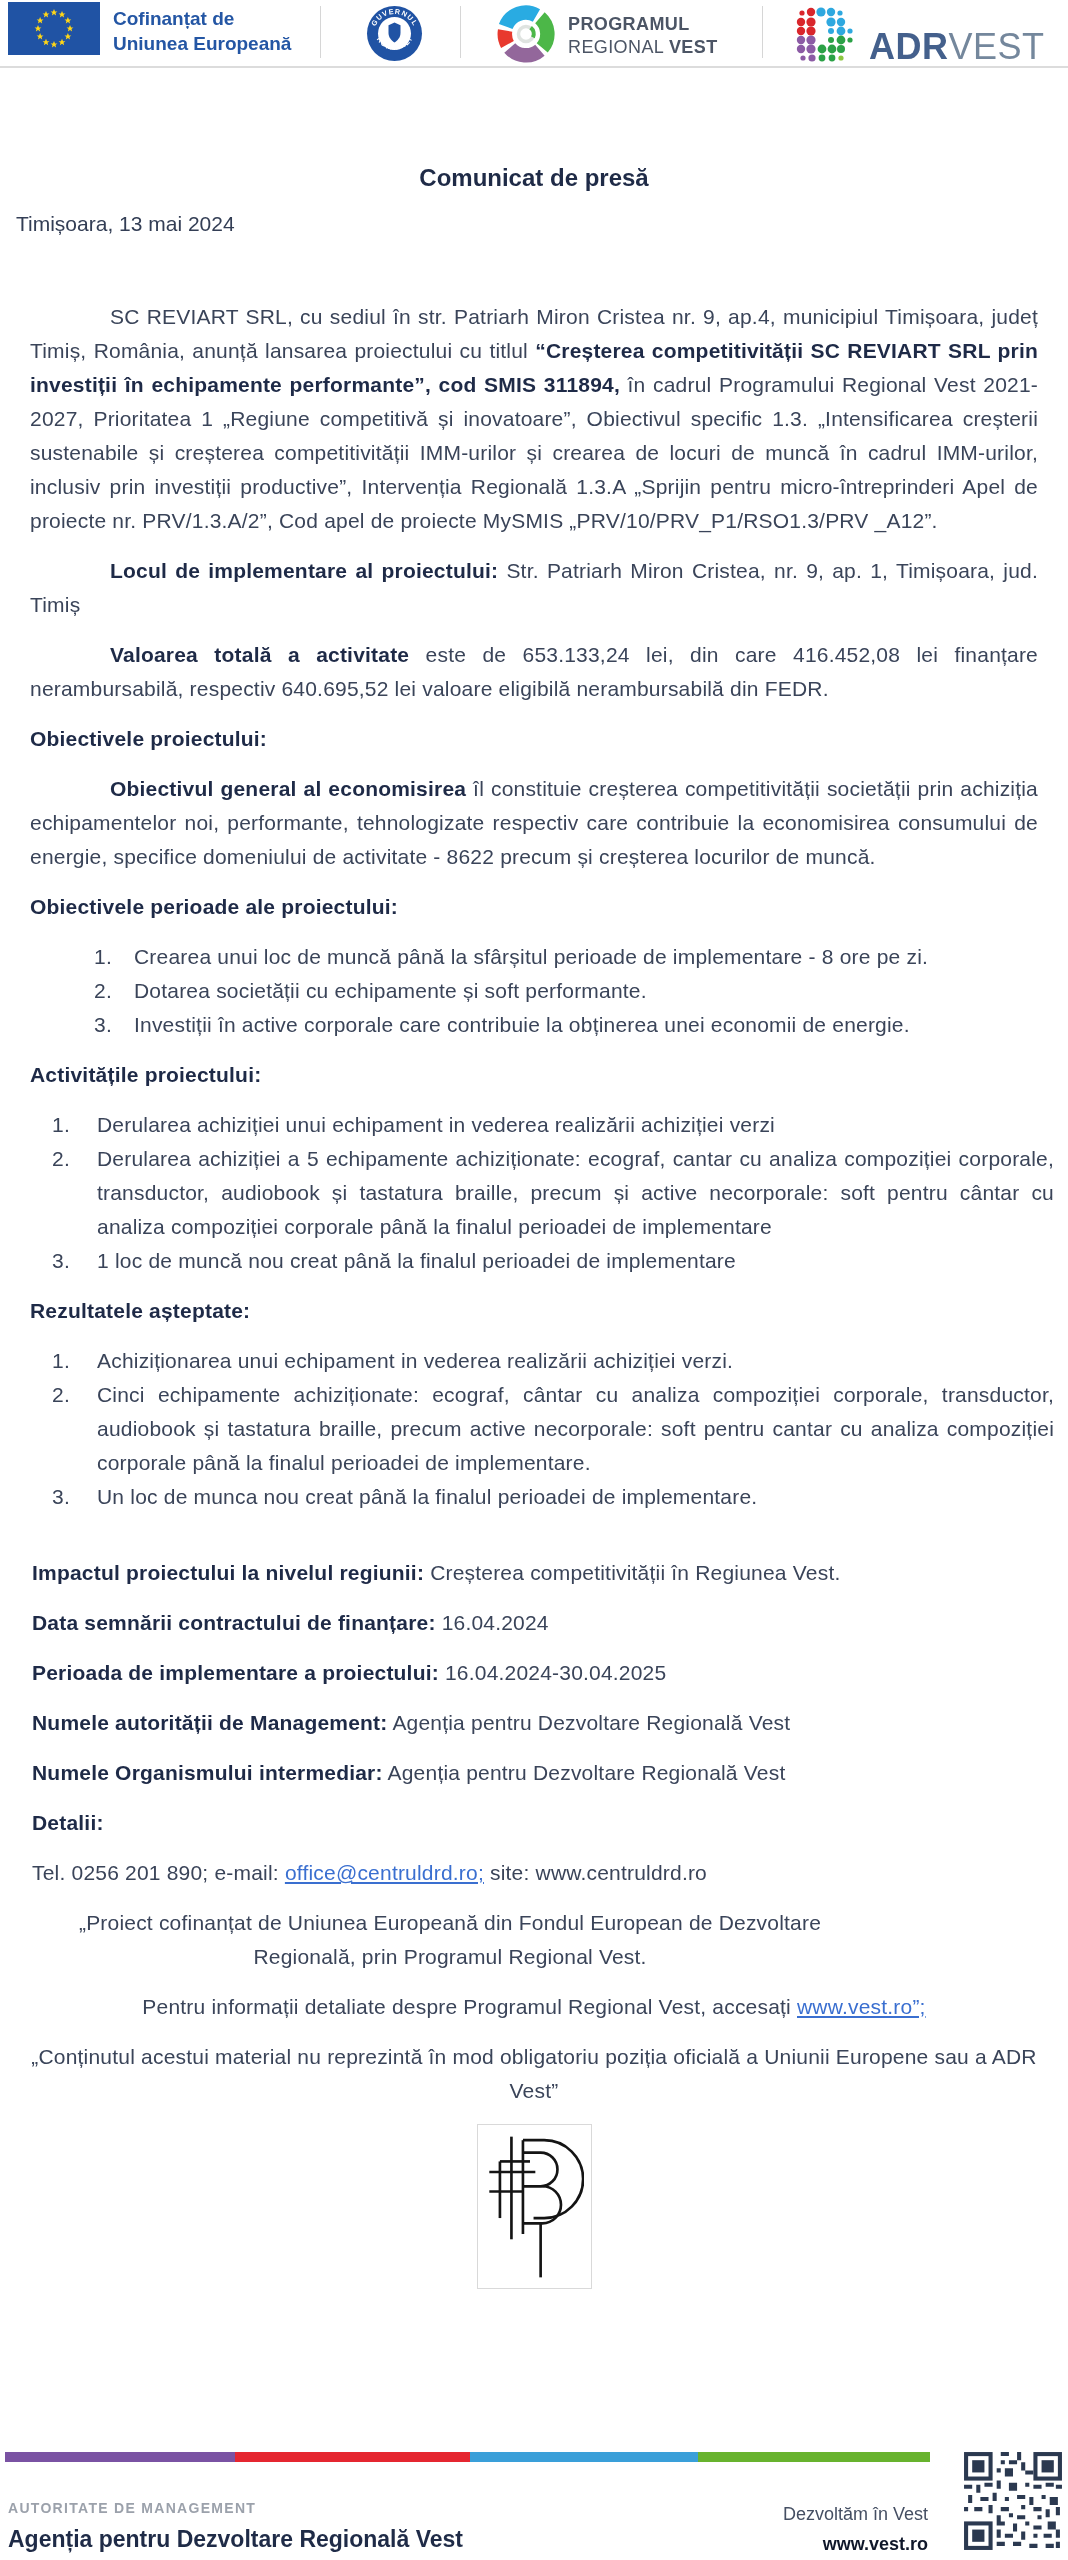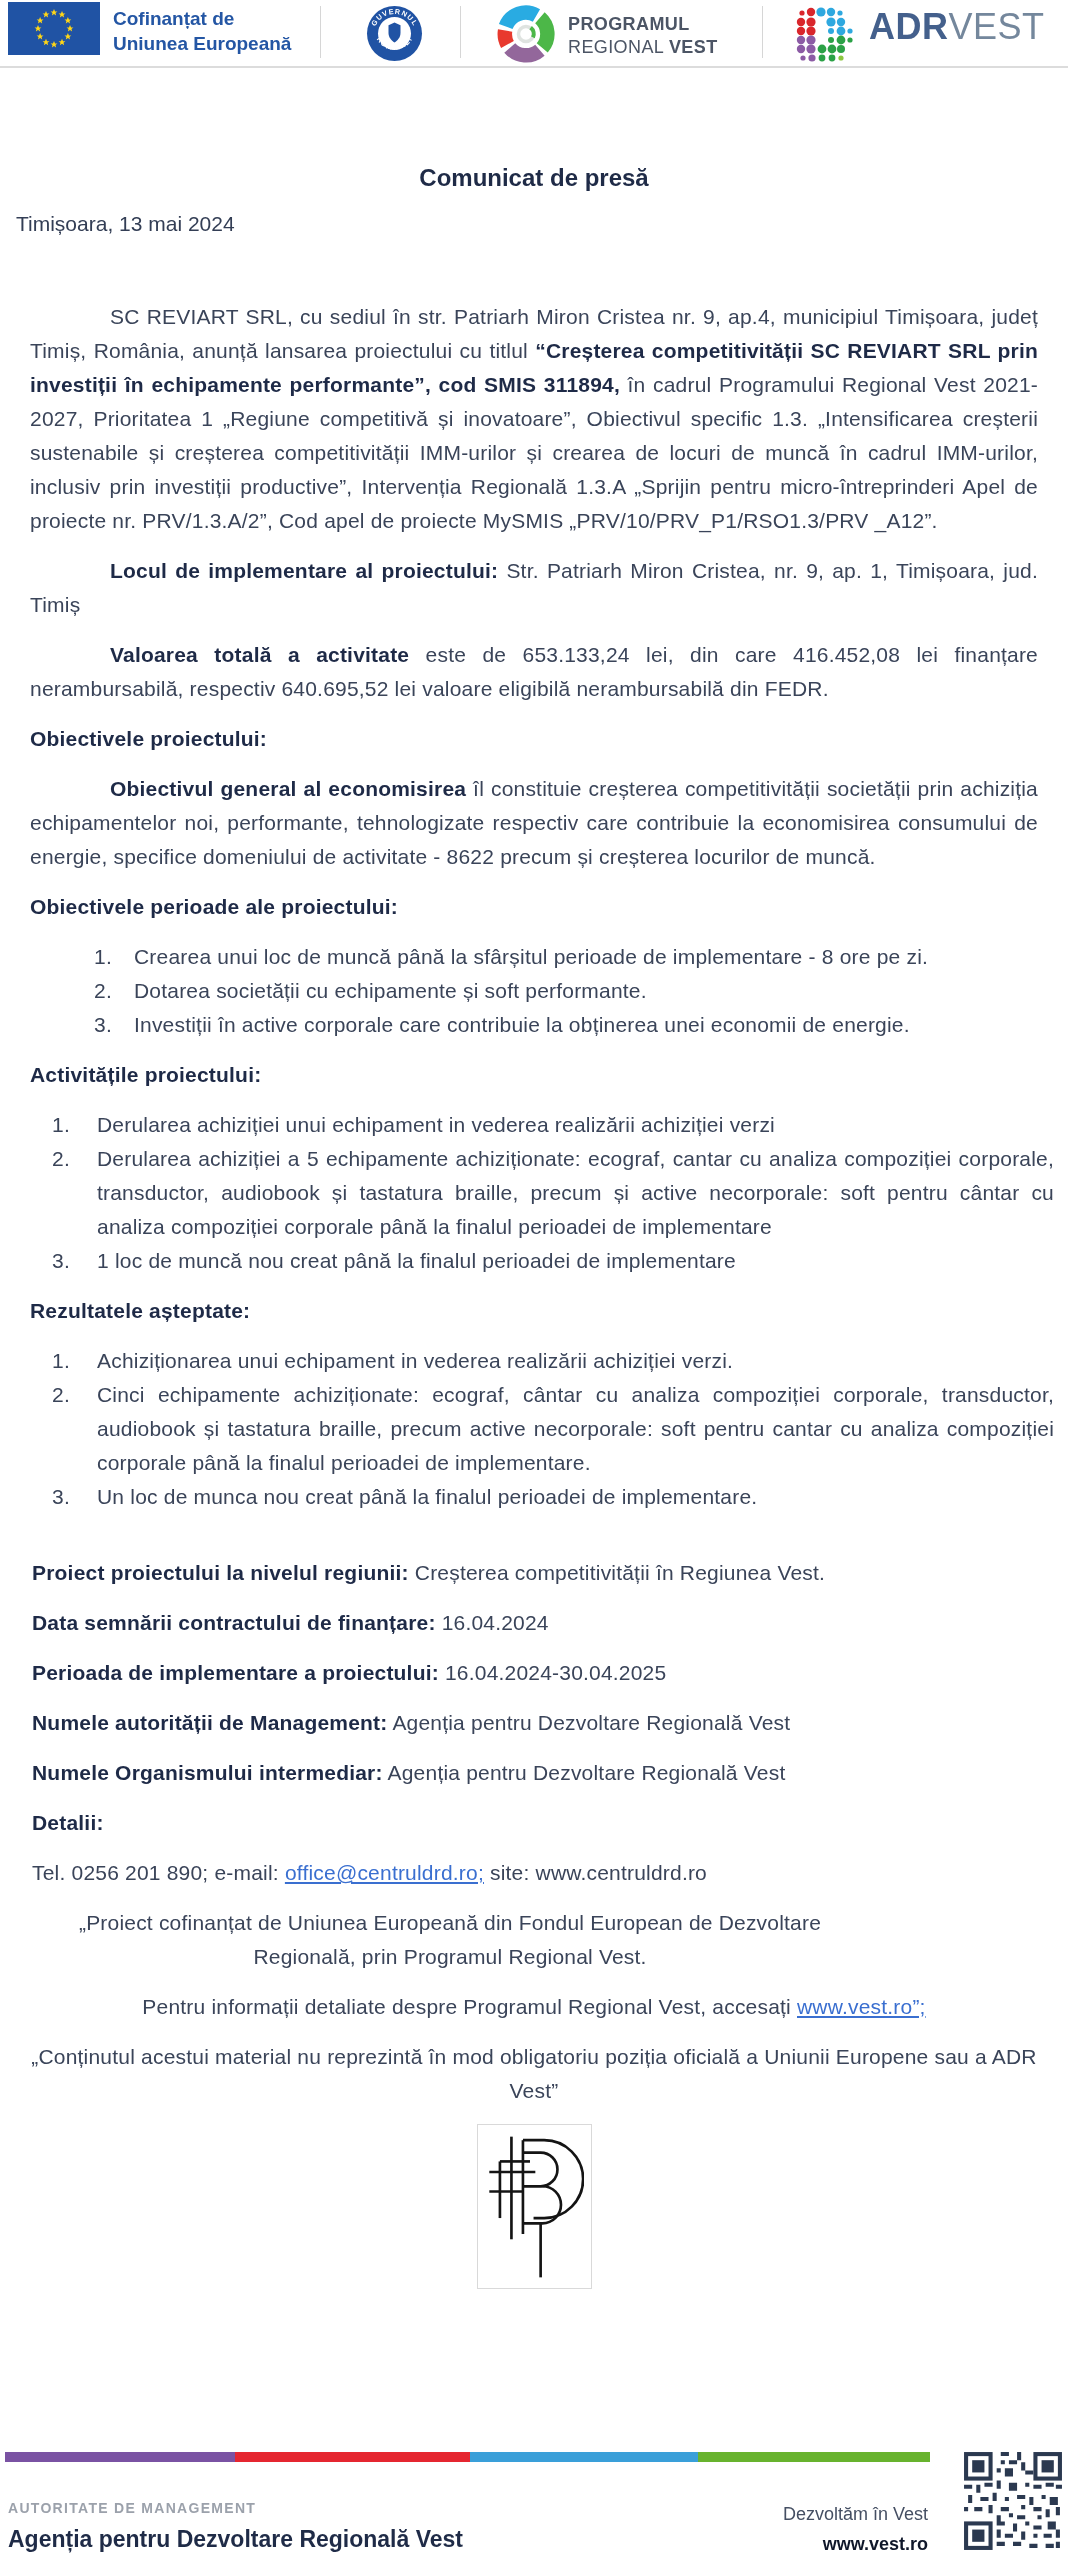--- a/index.html
+++ b/index.html
@@ -10,21 +10,21 @@
   }
   
   .hdr{position:relative;height:66px;border-bottom:2px solid #dcdcdc;background:#fff;}
   .vdiv{position:absolute;top:6px;height:52px;width:1px;background:#d6d6d6;}
   .eu{position:absolute;left:8px;top:2px;display:flex;gap:13px;align-items:center;}
   .eu-cap{font-weight:bold;color:#2456a4;font-size:19px;line-height:25px;}
   .seal{position:absolute;left:366px;top:5px;}
   .prv{position:absolute;left:497px;top:5px;display:flex;gap:13px;align-items:center;}
   .prv-text{font-size:18px;line-height:23px;color:#3d4758;letter-spacing:.4px;font-weight:bold;opacity:.92;}
   .prv-text .light{font-weight:normal;}
-  .adr{position:absolute;left:795px;top:6px;display:flex;gap:12px;align-items:flex-start;}
+  .adr{position:absolute;left:795px;top:6px;display:flex;gap:12px;align-items:flex-end;}
   .adr-text{font-size:36px;letter-spacing:.5px;}
   .adr-text .b{font-weight:bold;color:#44608c;}
   .adr-text .l{font-weight:normal;color:#74879c;}
   
   .doc{padding:0 14px;}
   .title{margin-top:96px;text-align:center;font-size:24px;font-weight:bold;color:#1f2b47;}
   .dateline{margin-top:20px;margin-left:2px;font-size:21px;color:#333e55;}
   .bodytxt{margin-top:64px;font-size:21px;line-height:34px;letter-spacing:.2px;color:#3a4459;}
   .bodytxt p{margin:16px;}
   strong{color:#1e2a47;}
@@ -236,21 +236,21 @@
           <span class="num">2.</span>
           <span class="txt">Cinci echipamente achiziționate: ecograf, cântar cu analiza compoziției corporale, transductor, audiobook și tastatura braille, precum active necorporale: soft pentru cantar cu analiza compoziției corporale până la finalul perioadei de implementare.</span>
         </div>
       <div class="li">
           <span class="num">3.</span>
           <span class="txt">Un loc de munca nou creat până la finalul perioadei de implementare.</span>
         </div>
     </div>
 
     <div class="blk-info">
-      <p><strong>Proiect proiectului la nivelul regiunii:</strong><span> Creșterea competitivității în Regiunea Vest.</span></p>
+      <p><strong>Impactul proiectului la nivelul regiunii:</strong><span> Creșterea competitivității în Regiunea Vest.</span></p>
       <p><strong>Data semnării contractului de finanțare:</strong><span> 16.04.2024</span></p>
       <p><strong>Perioada de implementare a proiectului:</strong><span> 16.04.2024-30.04.2025</span></p>
       <p><strong>Numele autorității de Management:</strong><span> Agenția pentru Dezvoltare Regională Vest</span></p>
       <p><strong>Numele Organismului intermediar:</strong><span> Agenția pentru Dezvoltare Regională Vest</span></p>
       <p><strong>Detalii:</strong></p>
       <p><span>Tel. 0256 201 890; e-mail: </span><a class="link" href="#">office@centruldrd.ro;</a><span> site: www.centruldrd.ro</span></p>
     </div>
 
     <p class="center blk-cofinance">„Proiect cofinanțat de Uniunea Europeană din Fondul European de Dezvoltare Regională, prin Programul Regional Vest.</p>
     <p class="center"><span>Pentru informații detaliate despre Programul Regional Vest, accesați </span><a class="link" href="#">www.vest.ro”;</a></p>

